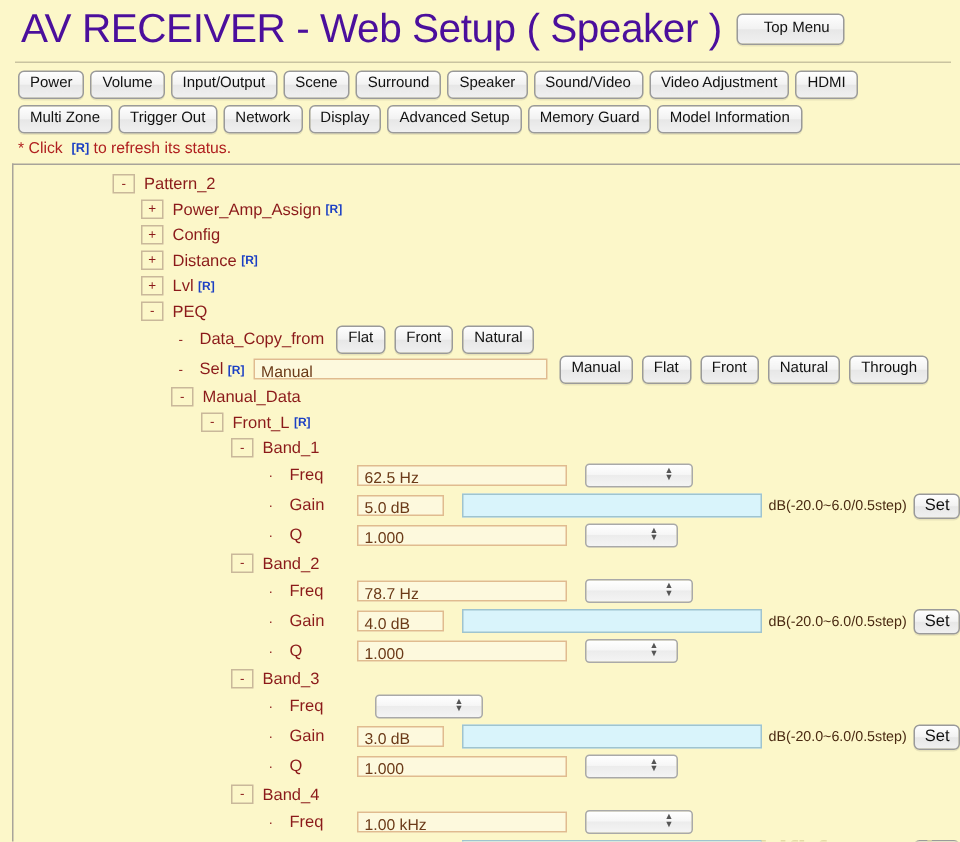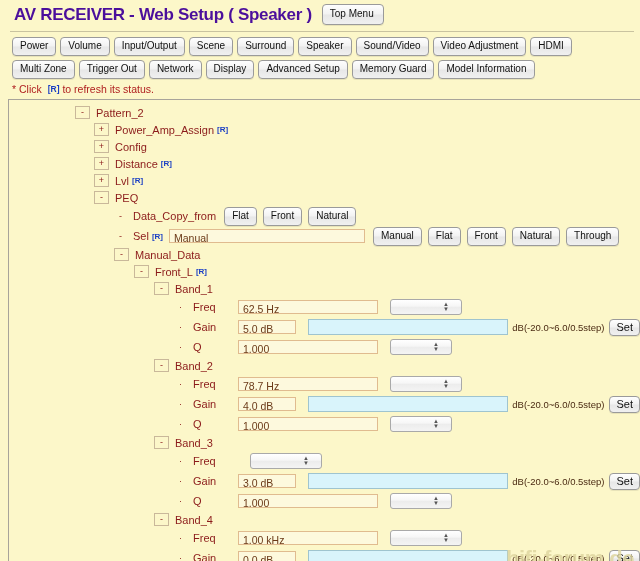--- a/index.html
+++ b/index.html
@@ -19,41 +19,41 @@
   .page-header {
     padding: 4px 0 0 14px;
     background: #fcf7c9;
   }
   .title-row {
     display: flex;
     align-items: center;
     gap: 10px;
   }
   .page-title {
-    font-size: 17px;
-    font-weight: bold;
+    font-size: 27px;
+    font-weight: normal;
     color: #4b0f9c;
     letter-spacing: -0.3px;
     white-space: nowrap;
   }
   .btn {
     display: inline-block;
     border: 1px solid #9a9a9a;
     border-radius: 4px;
     background: linear-gradient(to bottom, #fefefe 0%, #f2f2f2 48%, #e7e7e7 52%, #f0f0f0 100%);
     color: #111;
     font-size: 10px;
     font-family: "Liberation Sans", sans-serif;
     padding: 2px 7px 3px 7px;
     line-height: 12px;
     white-space: nowrap;
     box-shadow: 0 1px 0 rgba(0,0,0,0.08);
     cursor: pointer;
   }
-  .top-menu-btn { padding: 3px 9px 4px 7px; }
+  .top-menu-btn { padding: 3px 9px 4px 17px; }
   .hr-line {
     height: 1px;
     background: #c9c3a0;
     margin: 6px 6px 0 10px;
   }
   .nav-rows {
     padding: 5px 0 0 12px;
   }
   .nav-row {
     display: flex;

